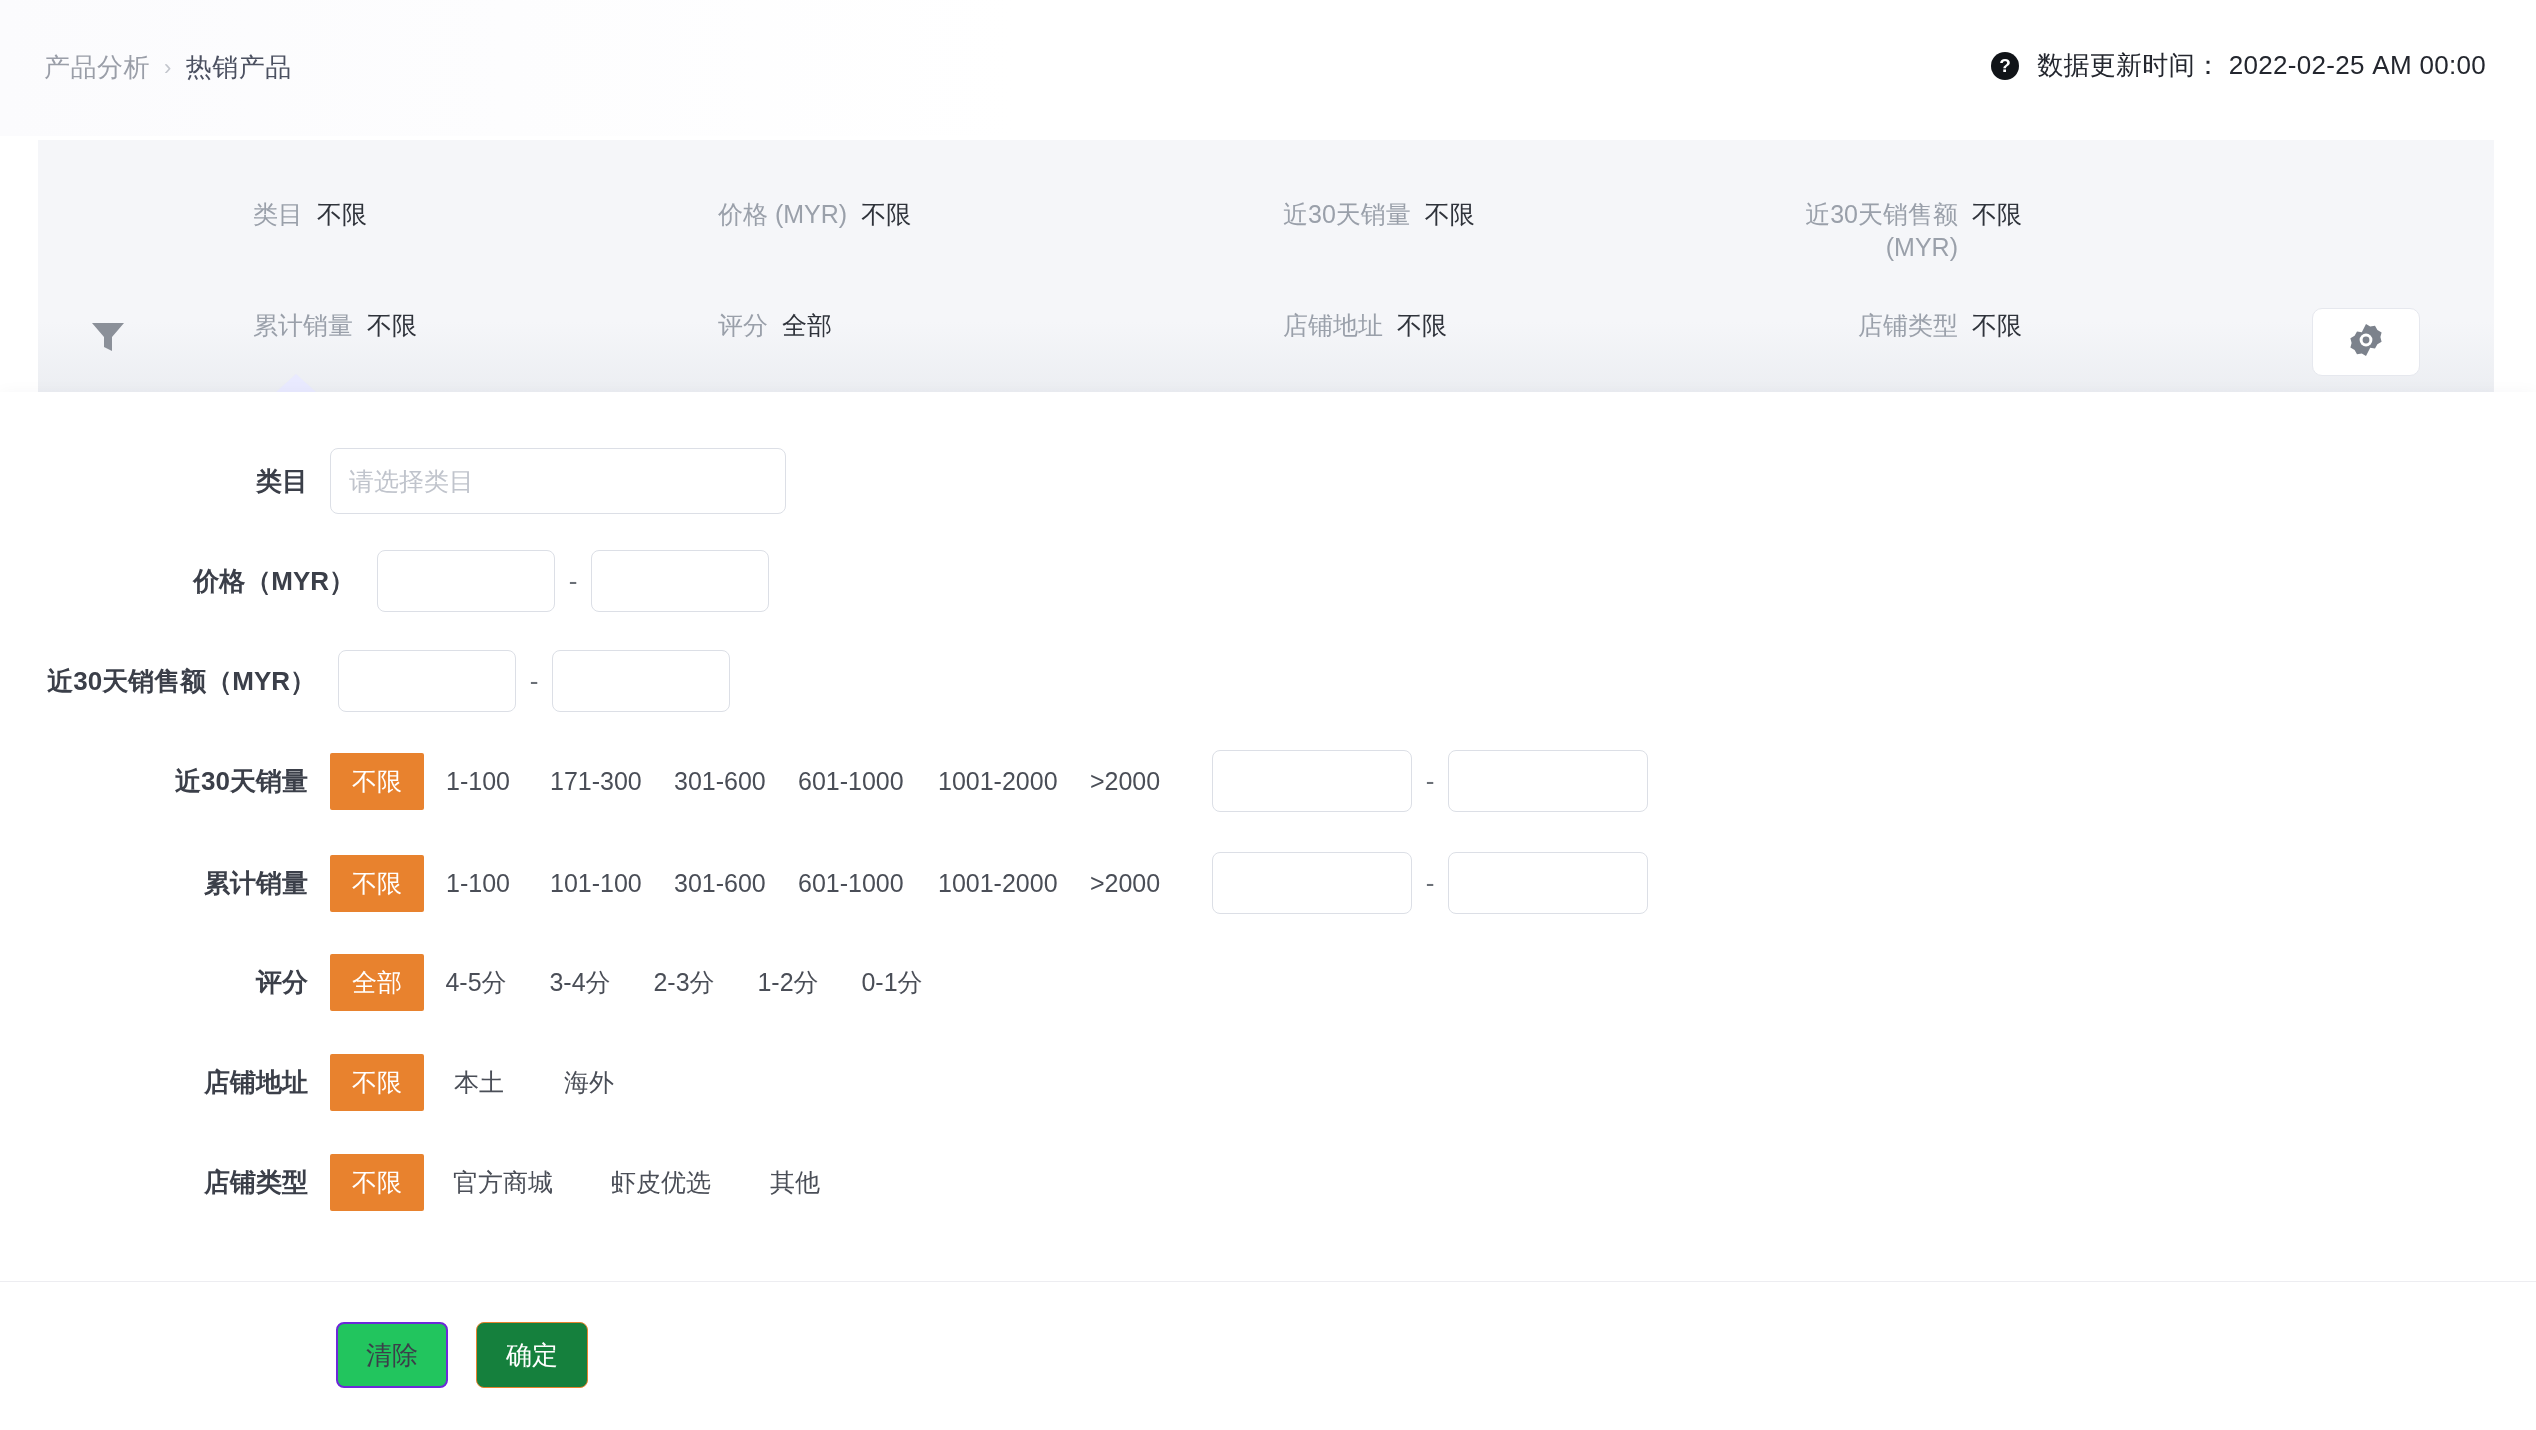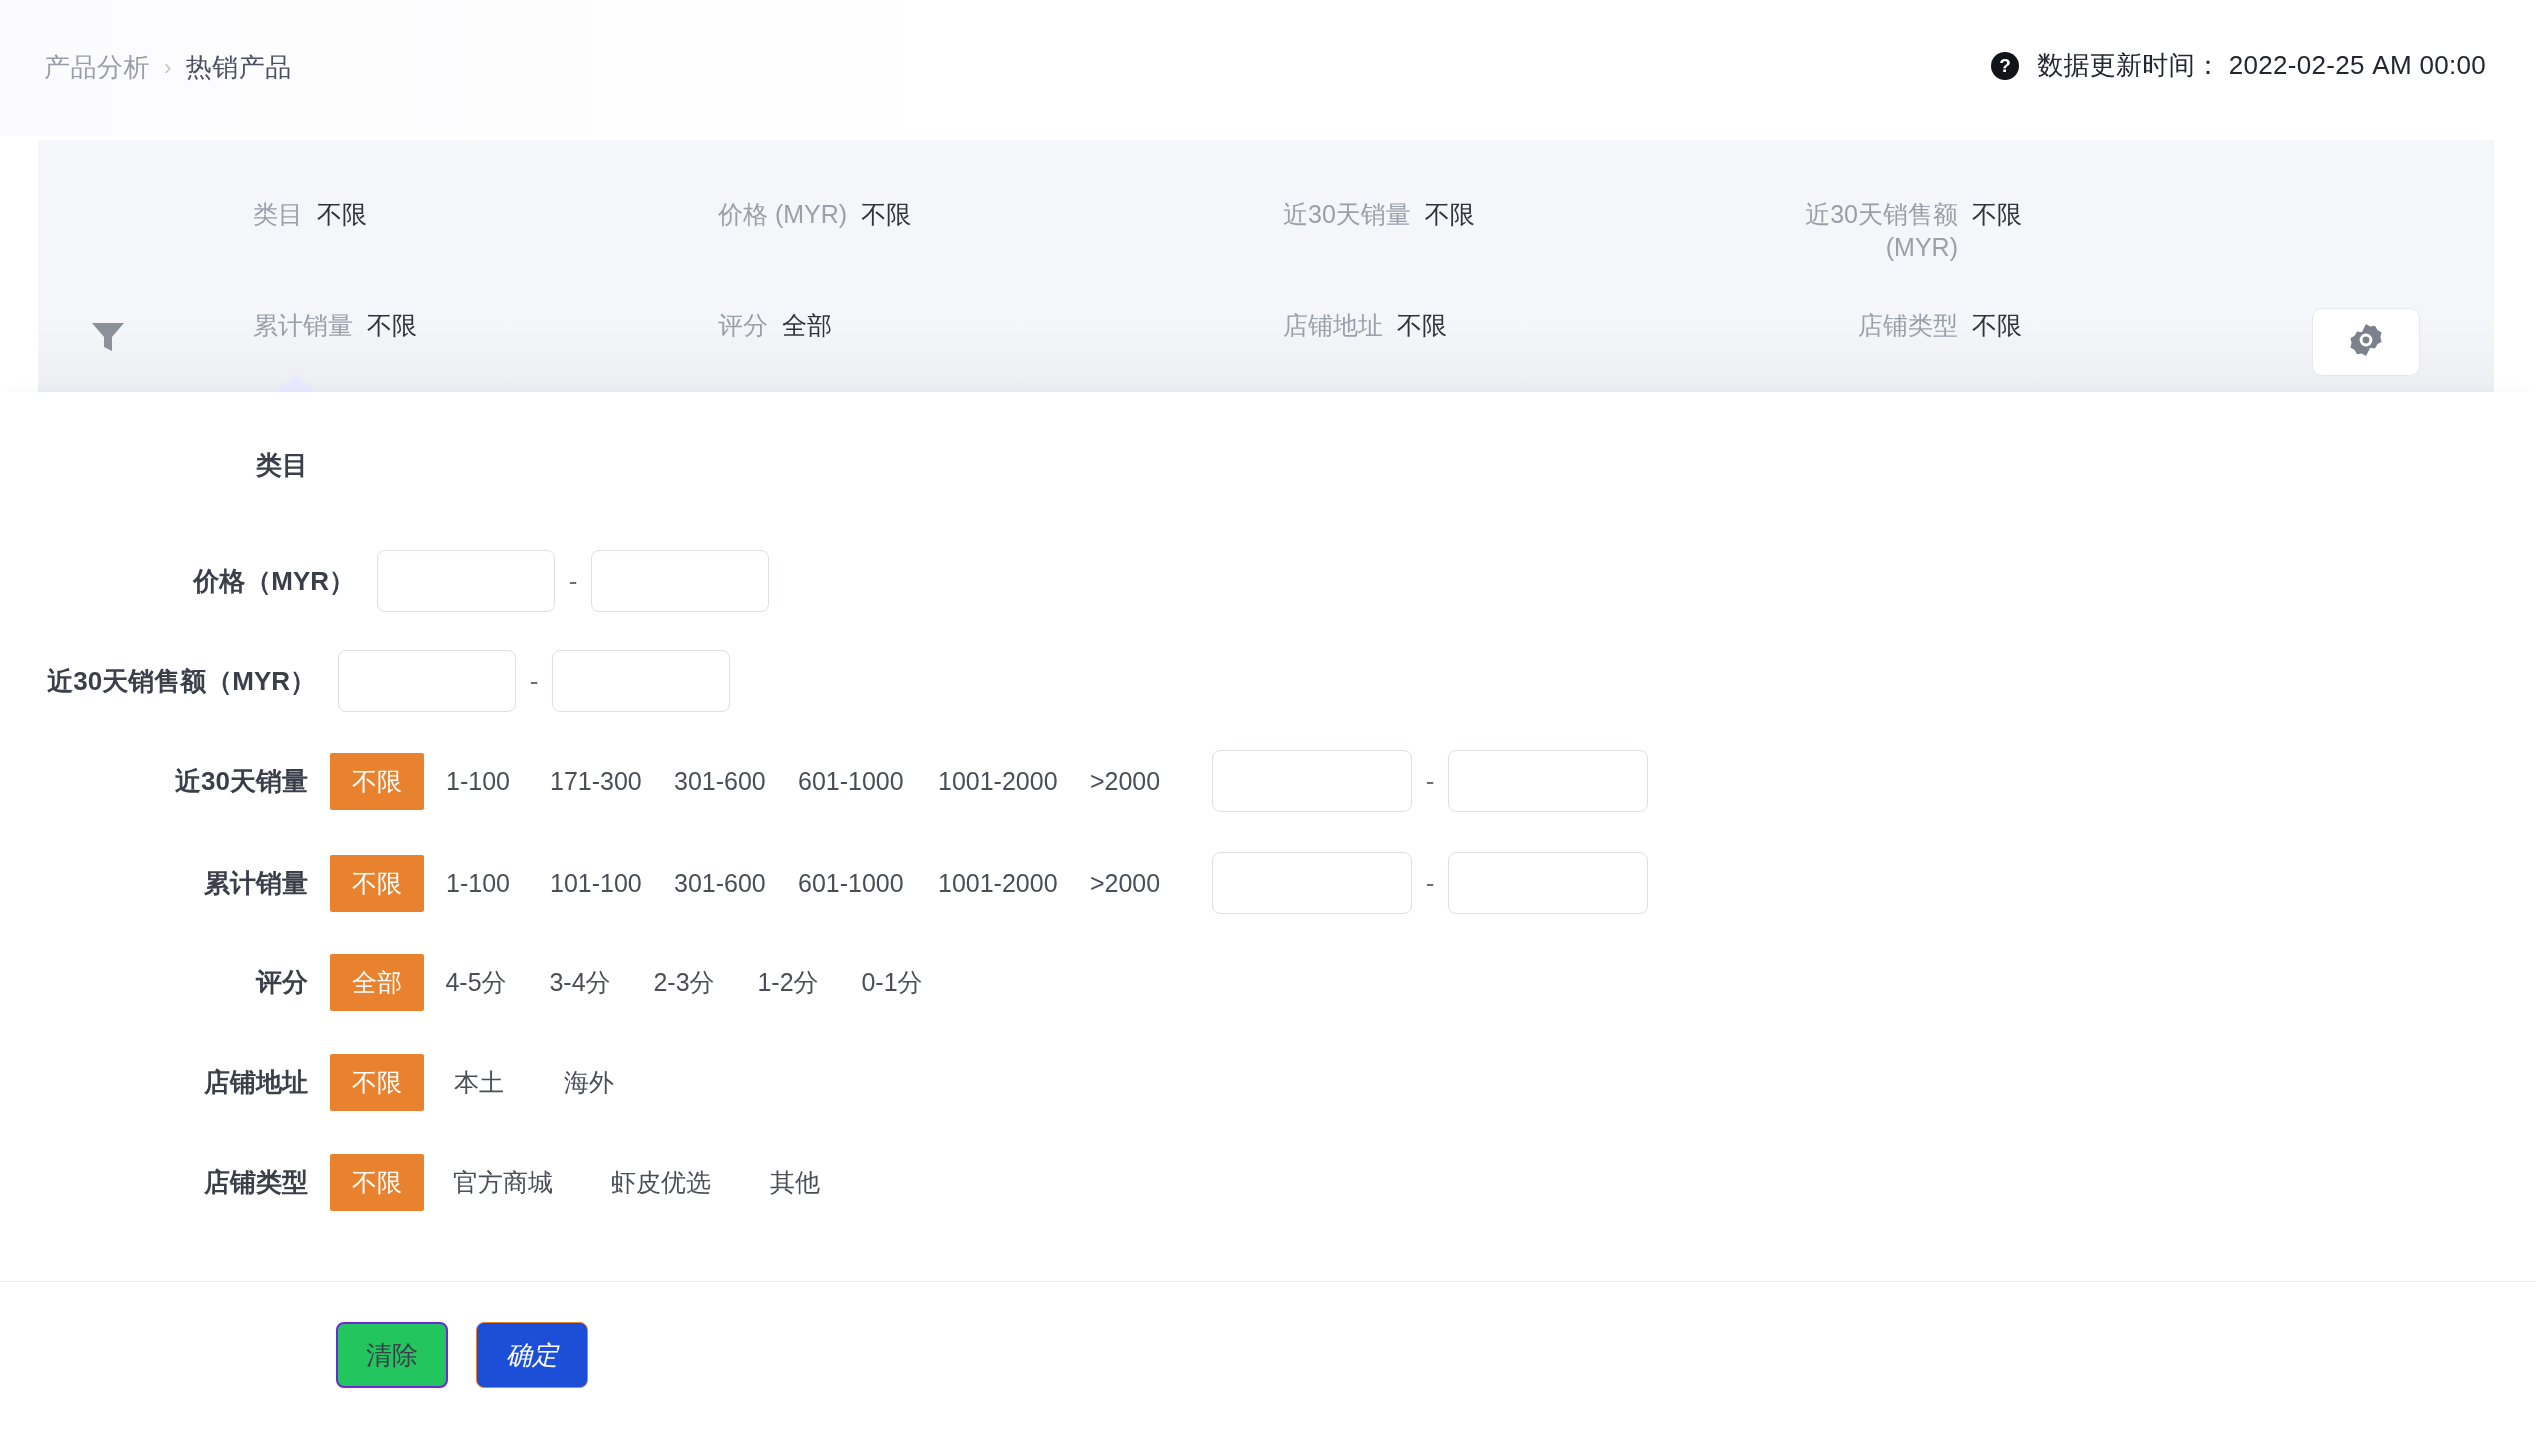--- a/index.html
+++ b/index.html
@@ -145,21 +145,21 @@
     display:flex; align-items:center; gap: 28px;
   }
   .btn {
     height: 66px; min-width: 112px; border-radius: 8px;
     font-size: 26px; cursor:pointer;
     display:flex; align-items:center; justify-content:center;
     padding: 0 26px;
     font-family: "Liberation Sans","DejaVu Sans",sans-serif;
   }
   .btn-clear { background:#22c55e; border:2px solid #6d28d9; color:#3b3f49; }
-  .btn-ok { background:#1d4ed8; border:1px solid #e8822e; color:#fff;font-style:italic; }
+  .btn-ok { background:#15803d; border:1px solid #e8822e; color:#fff; }
 </style>
 </head>
 <body>
 
 <div class="page">
 
   <div class="header">
     <div class="breadcrumb">
       <span class="crumb-link">产品分析</span>
       <span class="sep">›</span>
@@ -232,20 +232,23 @@
     </div>
 
     <div class="caret-up"></div>
   </div>
 
   <div class="panel">
     <div class="panel-body">
 
       <div class="frow r-cat">
         <div class="flabel">类目</div>
+        <div class="fctrl">
+          <input class="inp cat" type="text" placeholder="请选择类目" style="">
+        </div>
       </div>
 
       <div class="frow r-price">
         <div class="flabel">价格（MYR）</div>
         <div class="fctrl">
           <input class="inp num" type="text" style="">
           <span class="dash">-</span>
           <input class="inp num" type="text" style="">
         </div>
       </div>

